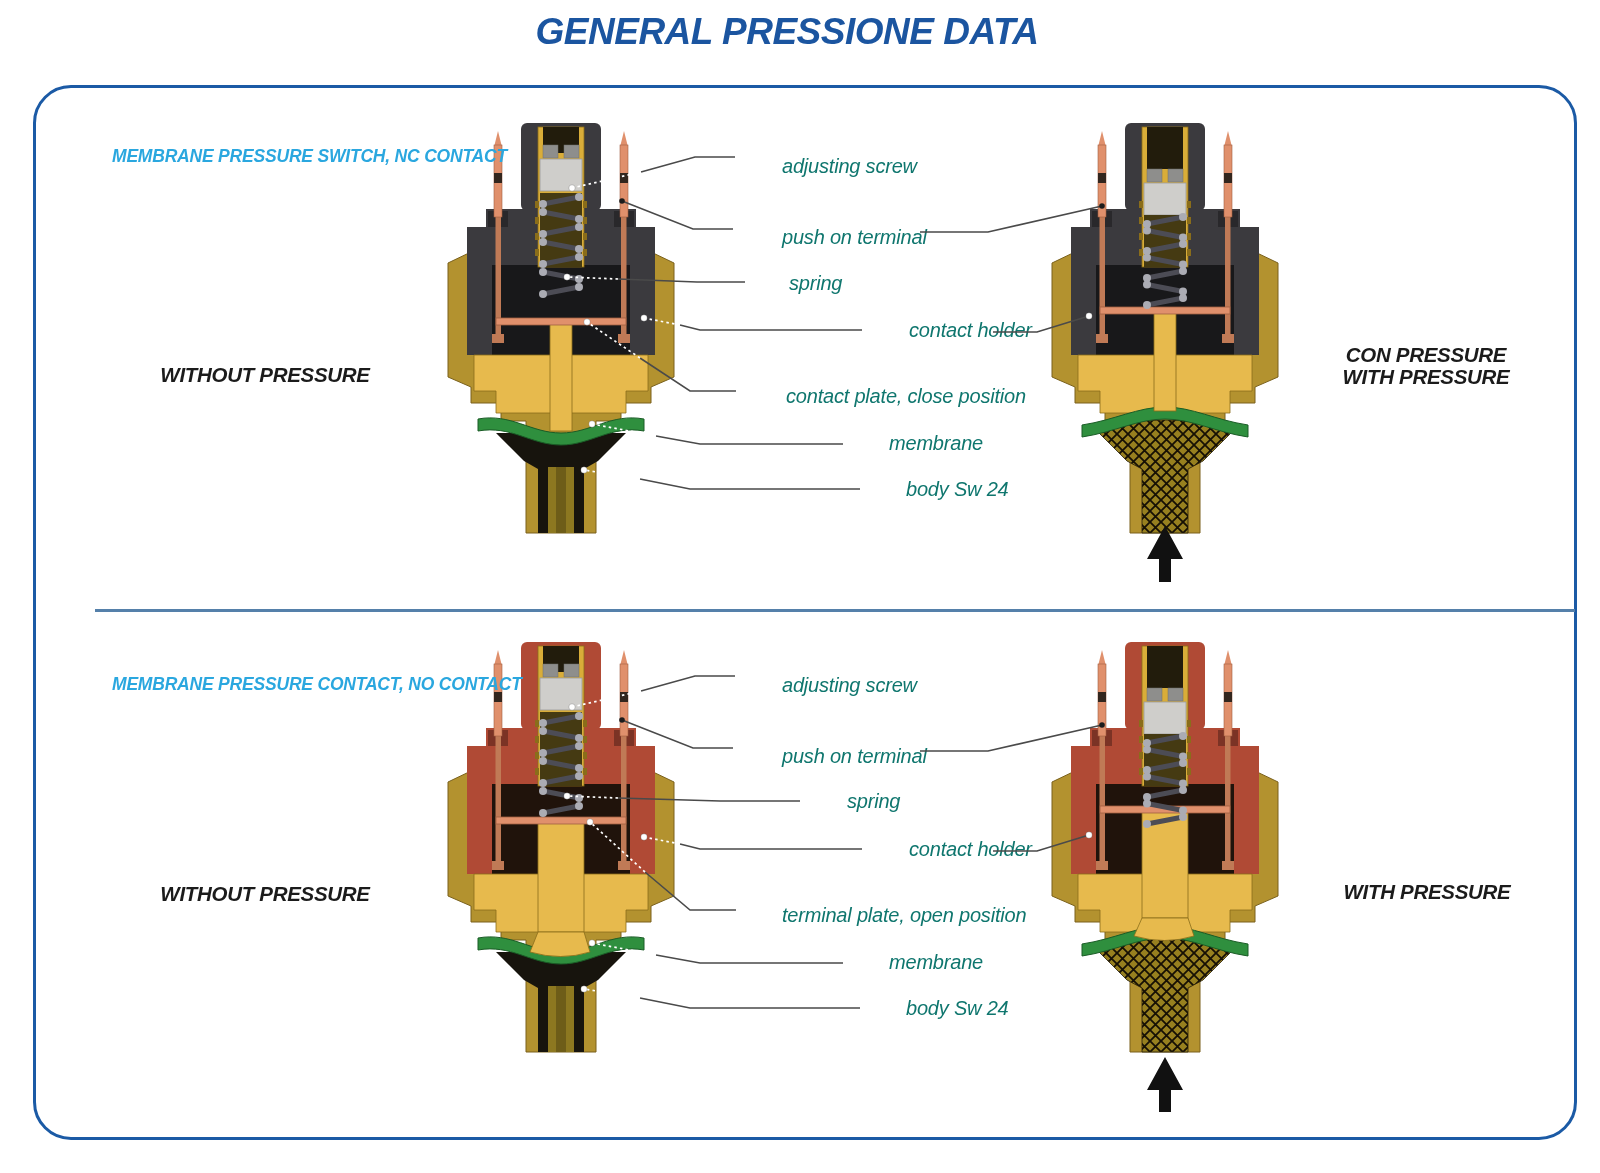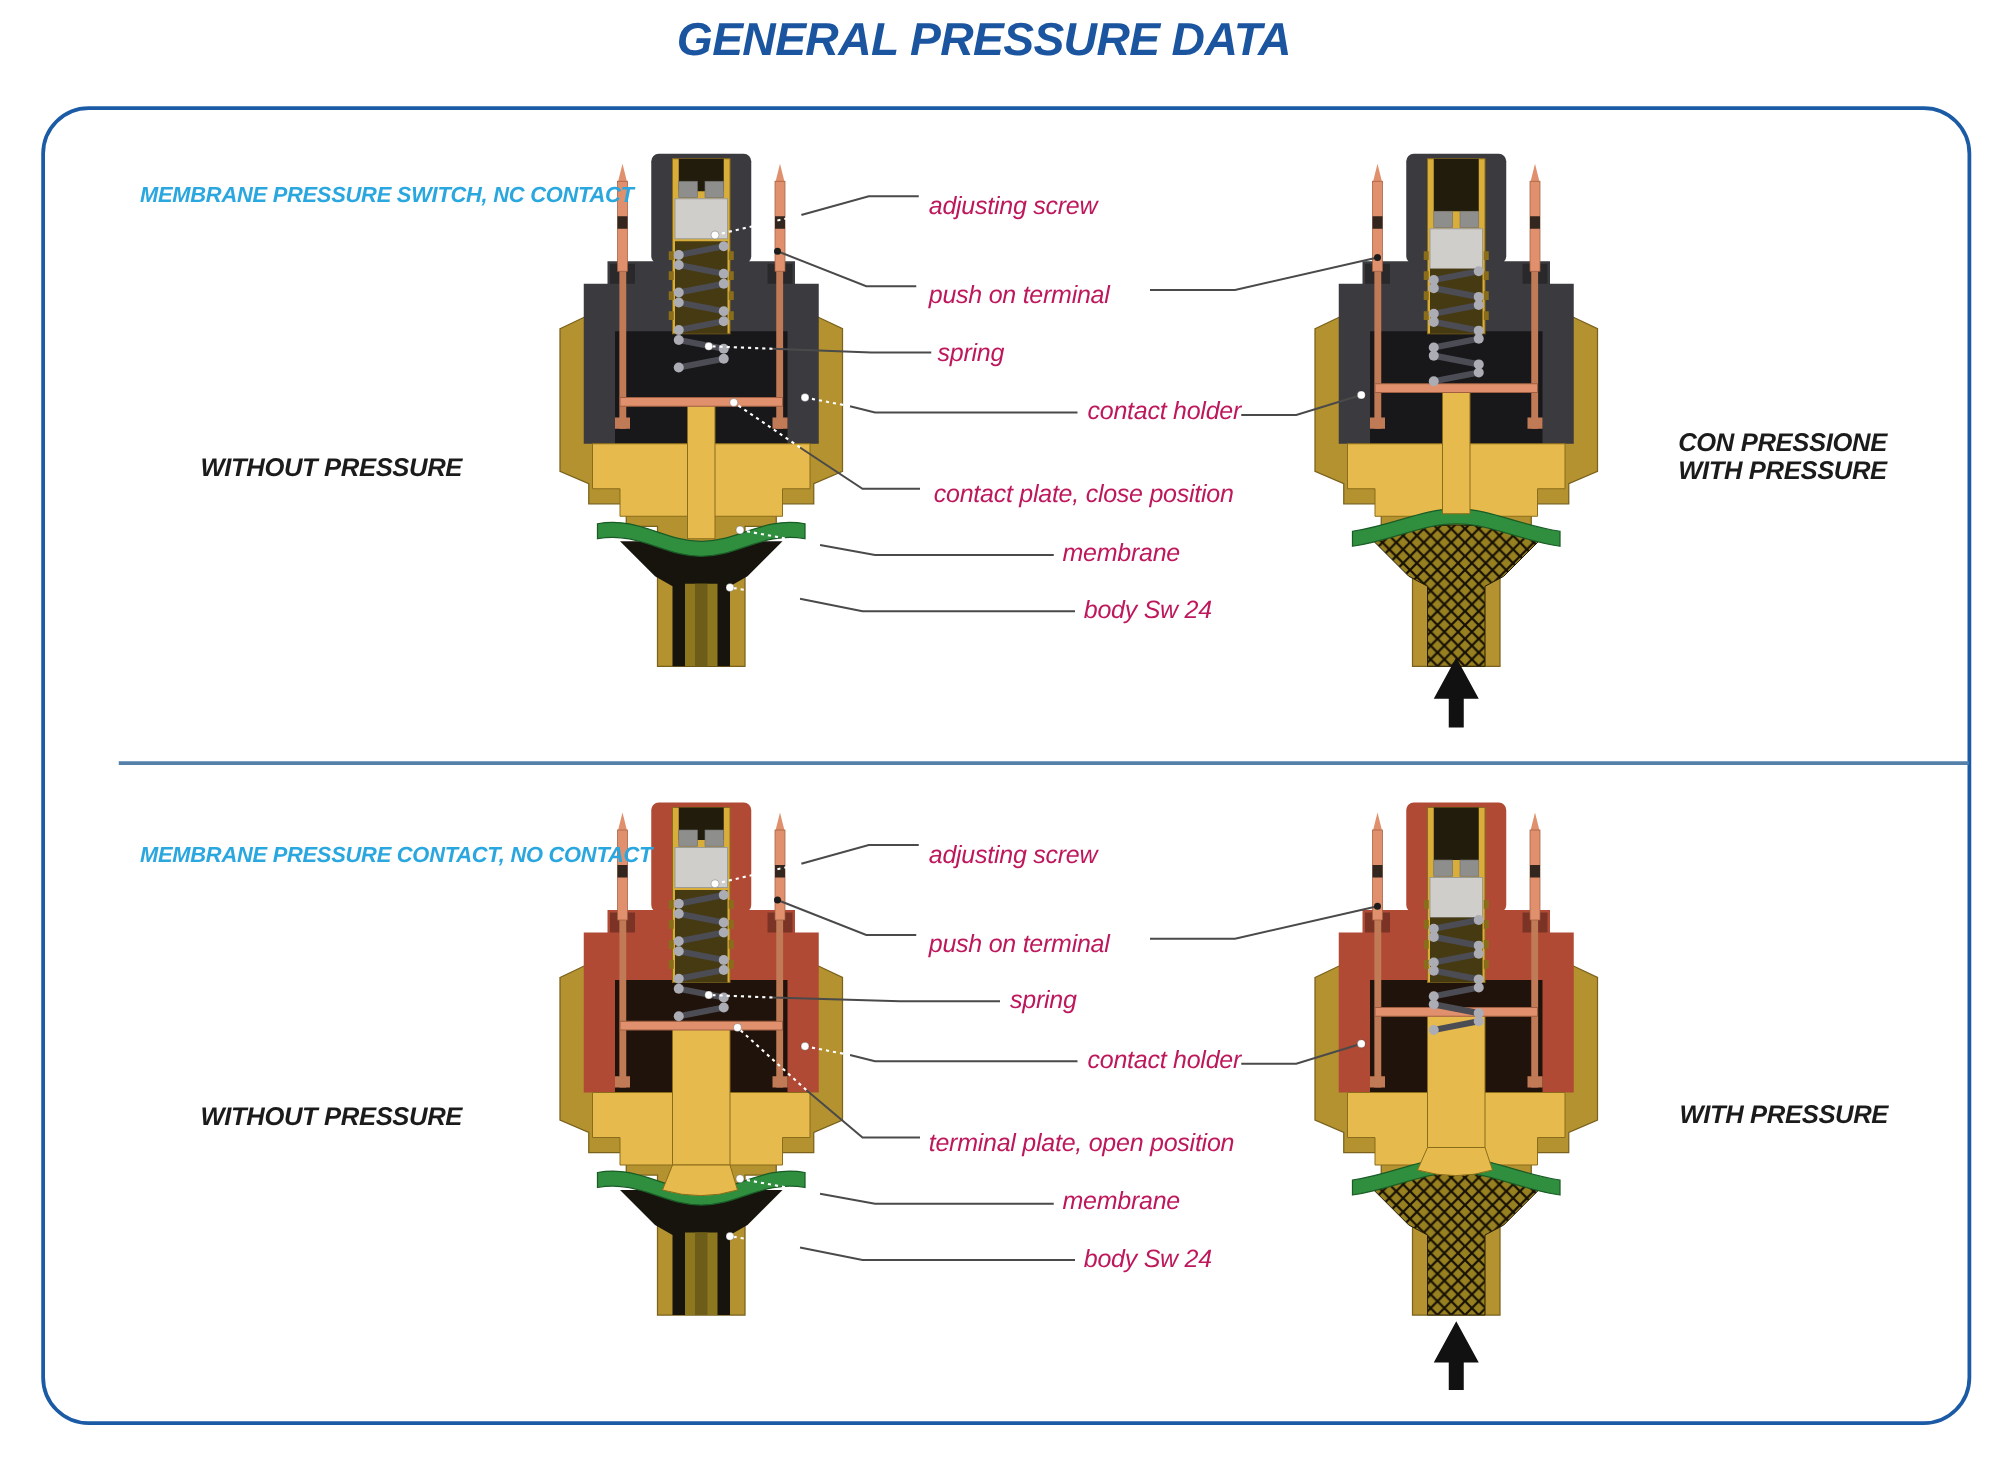--- a/index.html
+++ b/index.html
@@ -26,40 +26,40 @@
     letter-spacing:-0.2px;white-space:nowrap;z-index:3;
   }
   .state-label{
     position:absolute;transform:translate(-50%,-50%);
     font-weight:bold;font-style:italic;font-size:20.5px;color:#1b1b1b;
     letter-spacing:-0.3px;text-align:center;white-space:nowrap;line-height:22px;z-index:3;
   }
   .state-label .plain{font-style:italic;}
   .callout{
     position:absolute;transform:translateY(-50%);
-    font-style:italic;font-size:20px;color:#be185d;
-    letter-spacing:-0.2px;white-space:nowrap;z-index:3;
+    font-style:italic;font-size:20px;color:#0f766e;
+    letter-spacing:-0.2px;white-space:nowrap;z-index:3;margin-left:39px;
   }
   .diagram{position:absolute;width:250px;height:420px;z-index:2;}
   #overlay{position:absolute;left:0;top:0;width:1600px;height:1173px;pointer-events:none;z-index:6;}
 </style>
 </head>
 <body>
 
-<div id="page-title">GENERAL PRESSURE DATA</div>
+<div id="page-title">GENERAL PRESSIONE DATA</div>
 
 <div id="panel"></div>
 <div id="divider"></div>
 
 <div class="heading" style="left:112px;top:156px">MEMBRANE PRESSURE SWITCH, NC CONTACT</div>
 
 <div class="state-label" style="left:265px;top:375px">WITHOUT PRESSURE</div>
 
 <div class="state-label" style="left:1426px;top:366px">
-  <div class="plain">CON PRESSIONE</div>
+  <div class="plain">CON PRESSURE</div>
   <div>WITH PRESSURE</div>
 </div>
 
 <div class="callout" style="left:743px;top:166px">adjusting screw</div>
 <div class="callout" style="left:743px;top:237px">push on terminal</div>
 <div class="callout" style="left:750px;top:283px">spring</div>
 <div class="callout" style="left:870px;top:330px">contact holder</div>
 <div class="callout" style="left:747px;top:396px">contact plate, close position</div>
 <div class="callout" style="left:850px;top:443px">membrane</div>
 <div class="callout" style="left:867px;top:489px">body Sw 24</div>

